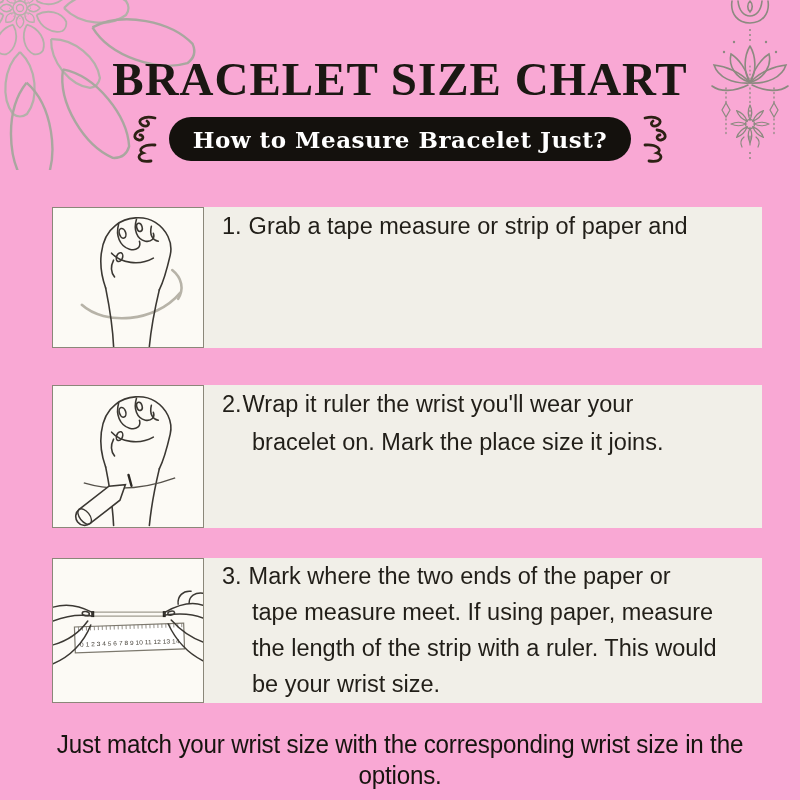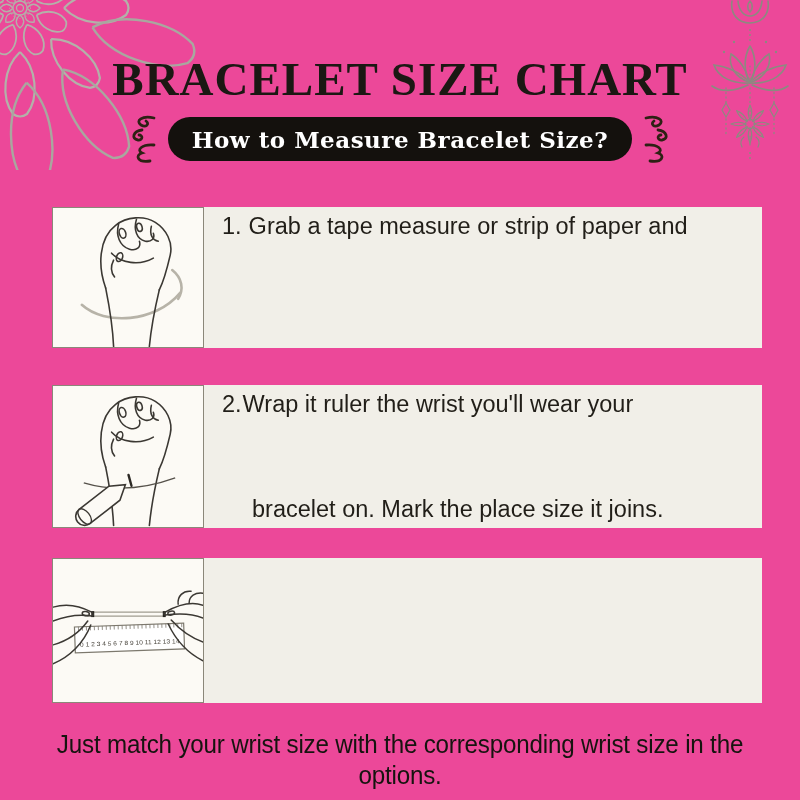--- a/index.html
+++ b/index.html
@@ -1,16 +1,16 @@
 <!DOCTYPE html>
 <html><head>
 <meta charset="utf-8">
 <style>
   html,body{margin:0;padding:0;background:#e8e4d8;}
-  .page{position:relative;width:800px;height:800px;background:#ec4899;overflow:hidden;
+  .page{position:relative;width:800px;height:800px;background:#f9a8d4;overflow:hidden;
         font-family:"Liberation Sans",sans-serif;color:#221f19;}
 
   
   .mandala{position:absolute;left:0;top:0;}
   .lotus{position:absolute;right:0;top:0;}
 
   
   .title{position:absolute;top:52px;left:0;width:100%;margin:0;text-align:center;
          font-family:"Liberation Serif",serif;font-weight:700;font-size:47px;
          letter-spacing:1px;color:#1b1813;}
@@ -26,21 +26,21 @@
   
   .panel{position:absolute;left:52px;width:710px;background:#f1efe8;}
   .p1{top:207px;height:141px;}
   .p2{top:385px;height:143px;}
   .p3{top:558px;height:145px;}
   .illus{position:absolute;left:0;top:0;height:100%;width:152px;background:#fcfaf5;
          border:1px solid #8b8779;box-sizing:border-box;}
   .art{width:100%;height:100%;display:block;}
 
   .step-text{position:absolute;left:170px;right:0;top:0;height:100%;
-             display:flex;flex-direction:column;justify-content:space-between;
+             display:flex;flex-direction:column;justify-content:flex-start;
              font-size:23.5px;line-height:38px;color:#211e18;}
   .p3 .step-text{line-height:36px;}
   .line{white-space:nowrap;}
   .line.cont{padding-left:30px;}
   .num{margin-right:7px;}
   .num.tight{margin-right:1px;}
 
   
   .footer{position:absolute;top:729px;left:0;width:100%;text-align:center;
           font-size:26px;color:#16140f;letter-spacing:-.2px;transform:scaleX(.93);}
@@ -140,21 +140,21 @@
   <h1 class="title">BRACELET SIZE CHART</h1>
 
   <div class="badge-row">
     <svg class="flourish left" viewBox="0 0 32 50" fill="none">
       <g stroke="#2d2114" stroke-width="2.8" stroke-linecap="round" fill="none">
         <path d="M27,4 C15,1 8,7 14,11 C19,14 23,10 19,7"></path>
         <path d="M15,16 C6,17 4,25 11,26 C16,26.5 16,21 12,21"></path>
         <path d="M27,31 C15,30 9,36 15,39 C8,41 10,49 23,47"></path>
       </g>
     </svg>
-    <div class="badge">How to Measure Bracelet Size?</div>
+    <div class="badge">How to Measure Bracelet Just?</div>
     <svg class="flourish right" viewBox="0 0 32 50" fill="none">
       <g stroke="#2d2114" stroke-width="2.8" stroke-linecap="round" fill="none">
         <path d="M27,4 C15,1 8,7 14,11 C19,14 23,10 19,7"></path>
         <path d="M15,16 C6,17 4,25 11,26 C16,26.5 16,21 12,21"></path>
         <path d="M27,31 C15,30 9,36 15,39 C8,41 10,49 23,47"></path>
       </g>
     </svg>
   </div>
 
   <section class="panel p1">
@@ -239,17 +239,23 @@
           <path d="M151,57 C139,52 126,52 113,54"></path>
           <path d="M113,51 C111,52.5 111,53 113,54"></path>
           <ellipse cx="119" cy="52" rx="3.4" ry="2" transform="rotate(-8 119 52)"></ellipse>
           <path d="M126,43 C125,35 131,29 139,30"></path>
           <path d="M137,42 C137,35 143,31 151,32"></path>
           <path d="M151,81 C139,77 128,69 119,59"></path>
           <path d="M151,100 C137,93 124,80 116,63"></path>
         </g>
       </svg>
     </div>
+    <div class="step-text">
+      <div class="line"><span class="num">3.</span><span>Mark where the two ends of the paper or</span></div>
+      <div class="line cont">tape measure meet. If using paper, measure</div>
+      <div class="line cont">the length of the strip with a ruler. This would</div>
+      <div class="line cont">be your wrist size.</div>
+    </div>
   </section>
 
   <div class="footer">Just match your wrist size with the corresponding wrist size in the options.</div>
 
 </div>
 
 </body></html>

